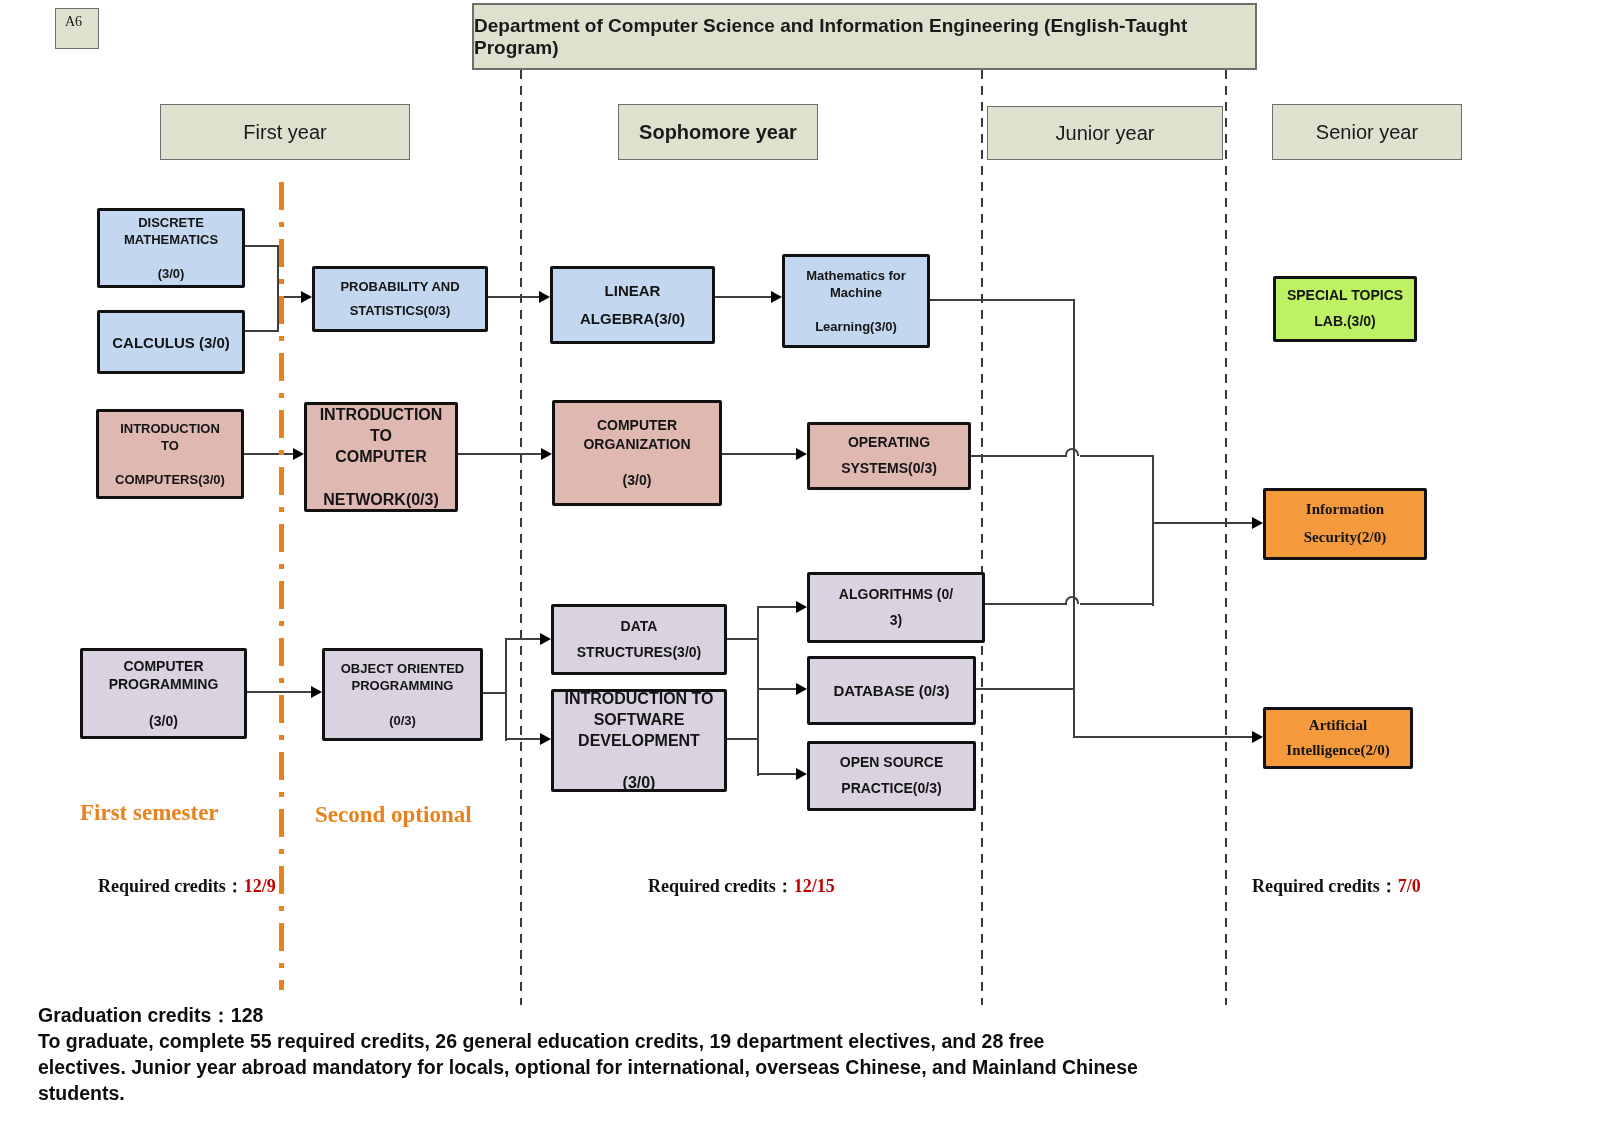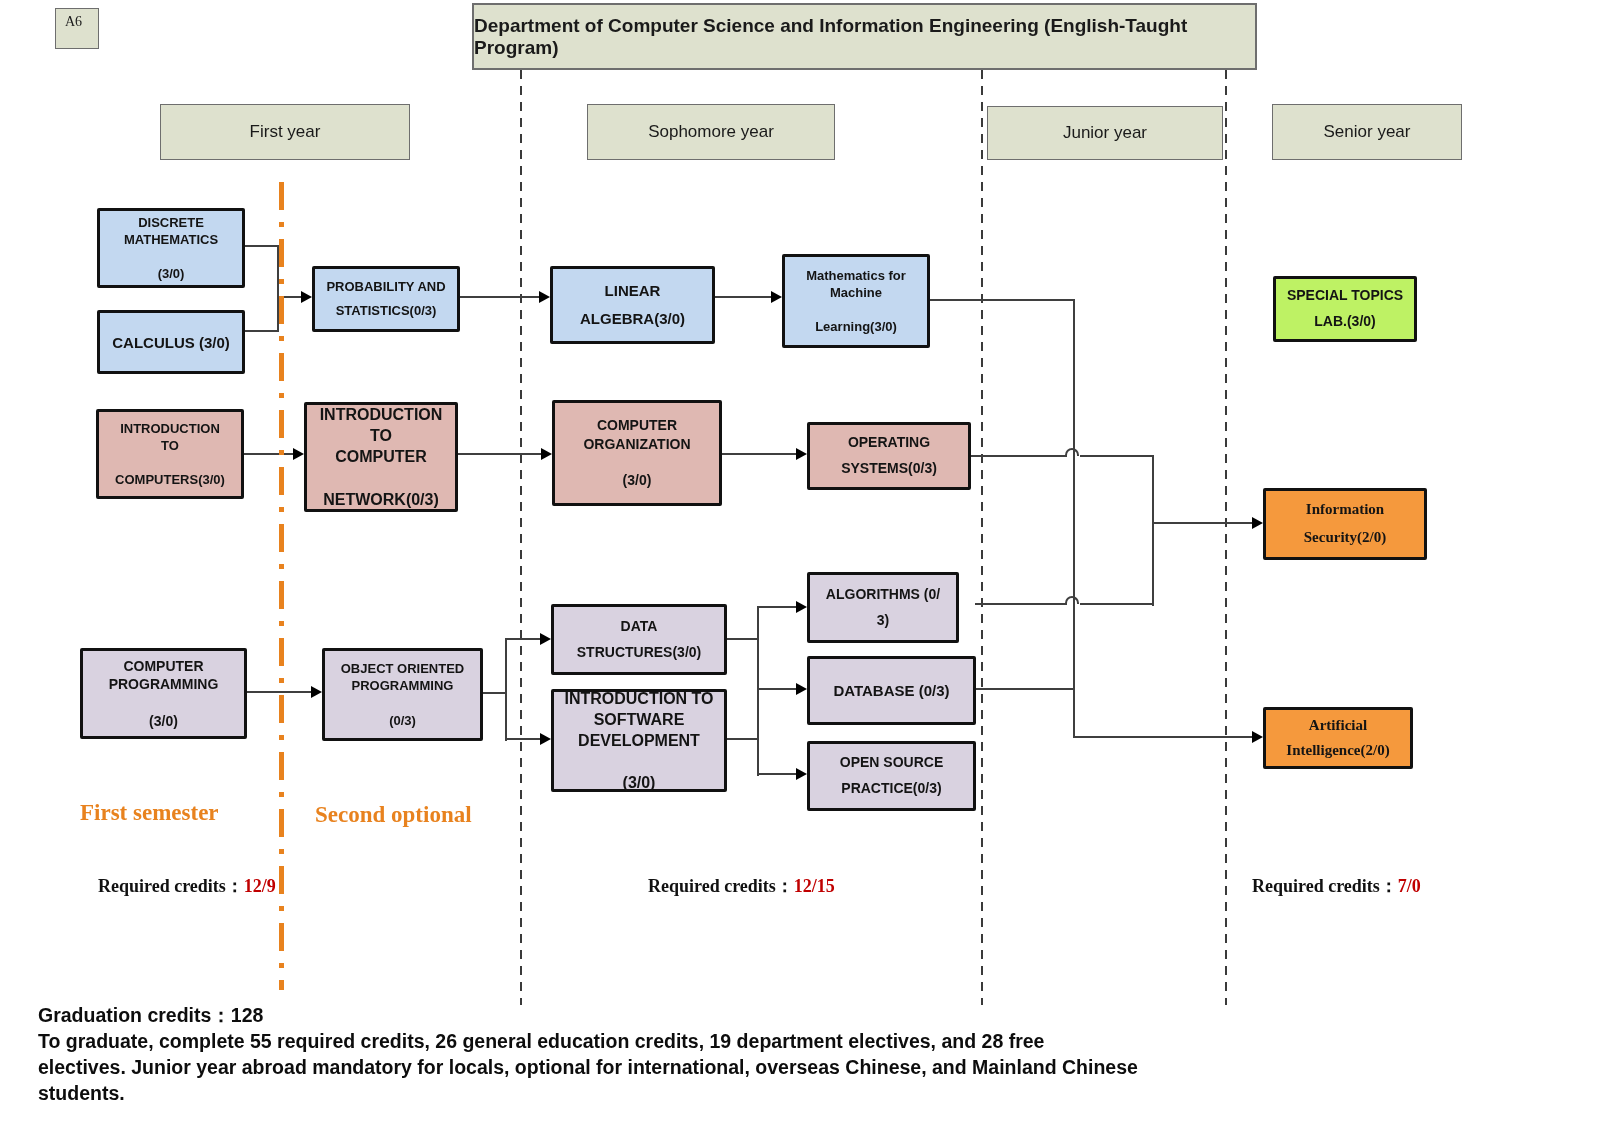--- a/index.html
+++ b/index.html
@@ -6,21 +6,21 @@
   .canvas {
     position:relative; width:1600px; height:1132px; background:#ffffff;
     font-family:"Liberation Sans", sans-serif; overflow:hidden;
   }
   
   .hdrfill { background:#dee1ce; border:2px solid #6e6e6e; box-sizing:border-box; position:absolute;
              display:flex; align-items:center; justify-content:center; color:#1a1a1a; }
   .a6 { justify-content:flex-start; align-items:flex-start; padding:5px 0 0 9px;
         font-family:"Liberation Serif", serif; font-size:14px; border-width:1.5px; }
   .title { font-weight:700; font-size:19px; }
-  .yearhdr { font-size:17px; border-width:1.5px; }
+  .yearhdr { font-size:20px; border-width:1.5px; }
   
   .box { position:absolute; box-sizing:border-box; display:flex; align-items:center; justify-content:center;
          text-align:center; white-space:pre-line; font-weight:700; color:#141414;
          border:3.5px solid #111; border-radius:2px; z-index:3; }
   .c-blue { background:#c3d8f0; }
   .c-pink { background:#dfb8b2; }
   .c-lav  { background:#d9d2e0; }
   .c-yel  { background:#bef264; }
   .c-org  { background:#f5993d; }
   .serif  { font-family:"Liberation Serif", serif; }
@@ -48,21 +48,21 @@
             font-size:19.5px; line-height:26px; color:#0d0d0d; white-space:pre-line; z-index:2; }
 </style>
 </head>
 <body>
 
 <div class="canvas">
 
   <div class="hdrfill a6" style="left:55px;top:8px;width:44px;height:41px;">A6</div>
   <div class="hdrfill title" style="left:432px;top:3px;width:785px;height:67px;margin-left:40px;">Department of Computer Science and Information Engineering (English-Taught Program)</div>
   <div class="hdrfill yearhdr" style="left:160px;top:104px;width:250px;height:56px;">First year</div>
-  <div class="hdrfill yearhdr" style="left:587px;top:104px;width:248px;height:56px;">Sophomore year</div>
+  <div class="hdrfill yearhdr" style="left:618px;top:104px;width:200px;height:56px;font-weight:bold;">Sophomore year</div>
   <div class="hdrfill yearhdr" style="left:987px;top:106px;width:236px;height:54px;">Junior year</div>
   <div class="hdrfill yearhdr" style="left:1272px;top:104px;width:190px;height:56px;">Senior year</div>
 
   <div class="dashv" style="left:520px;top:70px;height:935px;"></div>
   <div class="dashv" style="left:981px;top:70px;height:935px;"></div>
   <div class="dashv" style="left:1225px;top:70px;height:935px;"></div>
   <div class="orangev" style="left:279px;top:182px;height:808px;"></div>
 
   <div class="hl" style="left:243px;top:245px;width:34px;"></div>
   <div class="hl" style="left:243px;top:330px;width:34px;"></div>
@@ -110,21 +110,21 @@
   <div class="ar" style="left:540px;top:733px;"></div>
   <div class="ar" style="left:796px;top:601px;"></div>
   <div class="ar" style="left:796px;top:683px;"></div>
   <div class="ar" style="left:796px;top:768px;"></div>
 
   <div class="box c-blue f13 lh-a" style="left:97px;top:208px;width:148px;height:80px;">DISCRETE
 MATHEMATICS
 
 (3/0)</div>
   <div class="box c-blue f15" style="left:97px;top:310px;width:148px;height:64px;">CALCULUS (3/0)</div>
-  <div class="box c-blue f13 lh-b" style="left:312px;top:266px;width:148px;height:66px;">PROBABILITY AND
+  <div class="box c-blue f13 lh-b" style="left:312px;top:266px;width:176px;height:66px;">PROBABILITY AND
 STATISTICS(0/3)</div>
   <div class="box c-blue f15 lh-b" style="left:550px;top:266px;width:165px;height:78px;">LINEAR
 ALGEBRA(3/0)</div>
   <div class="box c-blue f13 lh-a" style="left:782px;top:254px;width:148px;height:94px;">Mathematics for
 Machine
 
 Learning(3/0)</div>
 
   <div class="box c-pink f13 lh-a" style="left:96px;top:409px;width:148px;height:90px;">INTRODUCTION
 TO
@@ -149,21 +149,21 @@
 PROGRAMMING
 
 (0/3)</div>
   <div class="box c-lav f14 lh-b" style="left:551px;top:604px;width:176px;height:71px;">DATA
 STRUCTURES(3/0)</div>
   <div class="box c-lav f12 lh-a" style="left:551px;top:689px;width:176px;height:103px;">INTRODUCTION TO
 SOFTWARE
 DEVELOPMENT
 
 (3/0)</div>
-  <div class="box c-lav f14 lh-b" style="left:807px;top:572px;width:152px;height:71px;">ALGORITHMS (0/
+  <div class="box c-lav f14 lh-b" style="left:807px;top:572px;width:178px;height:71px;">ALGORITHMS (0/
 3)</div>
   <div class="box c-lav f15" style="left:807px;top:656px;width:169px;height:69px;">DATABASE (0/3)</div>
   <div class="box c-lav f14 lh-b" style="left:807px;top:741px;width:169px;height:70px;">OPEN SOURCE
 PRACTICE(0/3)</div>
 
   <div class="box c-yel f14 lh-b" style="left:1273px;top:276px;width:144px;height:66px;">SPECIAL TOPICS
 LAB.(3/0)</div>
   <div class="box c-org serif f15 lh-b" style="left:1263px;top:488px;width:164px;height:72px;">Information
 Security(2/0)</div>
   <div class="box c-org serif f15 lh-c" style="left:1263px;top:707px;width:150px;height:62px;">Artificial

